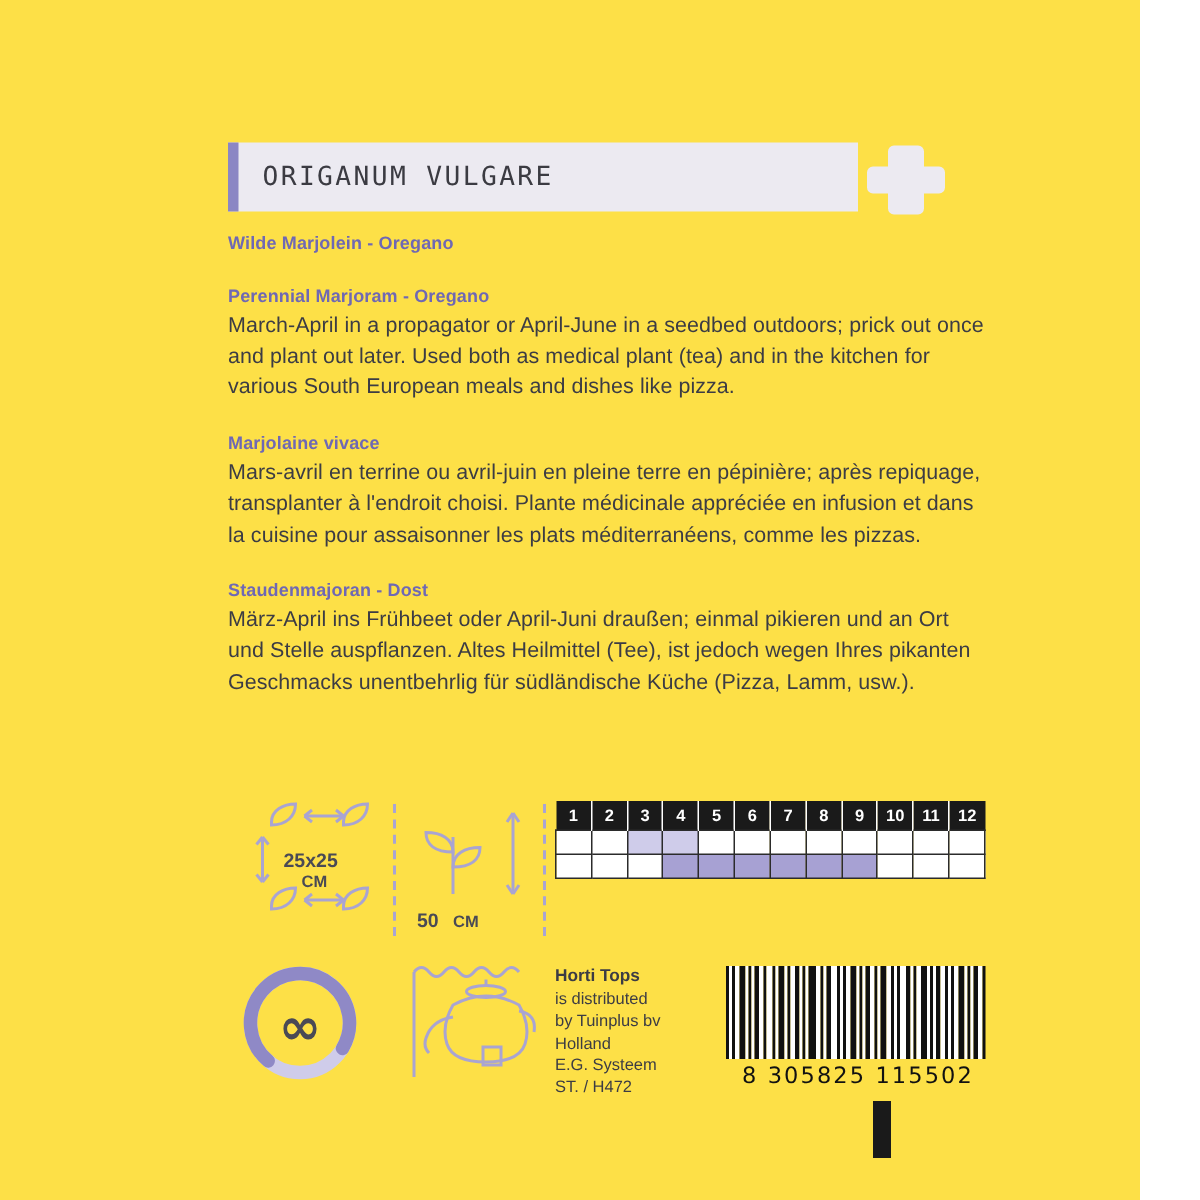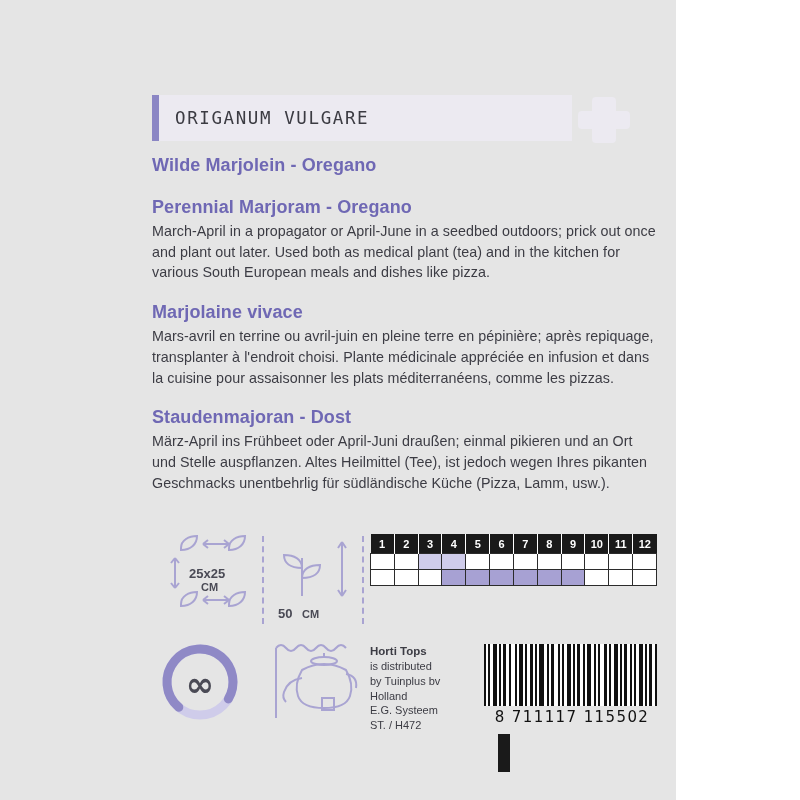--- a/index.html
+++ b/index.html
@@ -5,23 +5,23 @@
   html, body {
     margin: 0;
     padding: 0;
     width: 800px;
     height: 800px;
     background: #ffffff;
     font-family: "Liberation Sans", sans-serif;
   }
   #packet {
     position: relative;
-    width: 676px;
+    width: 760px;
     height: 800px;
-    background: #e5e5e5;
+    background: #fde047;
     overflow: hidden;
   }
   .content {
     position: absolute;
     left: 152px;
     top: 95px;
     width: 505px;
   }
 
   
@@ -58,21 +58,21 @@
     left: 424px;
     top: -2px;
     width: 56px;
     height: 52px;
   }
 
   
   .lang-block { margin-bottom: 19px; }
   .lang-title {
     color: #6f68b4;
-    font-size: 18px;
+    font-size: 12px;
     font-weight: bold;
     margin: 0 0 3px 0;
     letter-spacing: 0.1px;
   }
   .lang-body {
     color: #3c3c44;
     font-size: 14.3px;
     line-height: 1.45;
     margin: 0;
     letter-spacing: 0.05px;
@@ -438,18 +438,18 @@
         <span style="width:2px;background:#111"></span>
           <span style="width:3px;background:#fff"></span>
         <span style="width:4px;background:#111"></span>
           <span style="width:2px;background:#fff"></span>
         <span style="width:2px;background:#111"></span>
           <span style="width:2px;background:#fff"></span>
         <span style="width:3px;background:#111"></span>
           <span style="width:3px;background:#fff"></span>
         <span style="width:2px;background:#111"></span>
       </div>
-      <div class="bc-number">8 711117 115502</div>
+      <div class="bc-number">8 305825 115502</div>
     </div>
   </div>
 
   <div class="corner-mark"></div>
 </div>
 
 </body></html>

